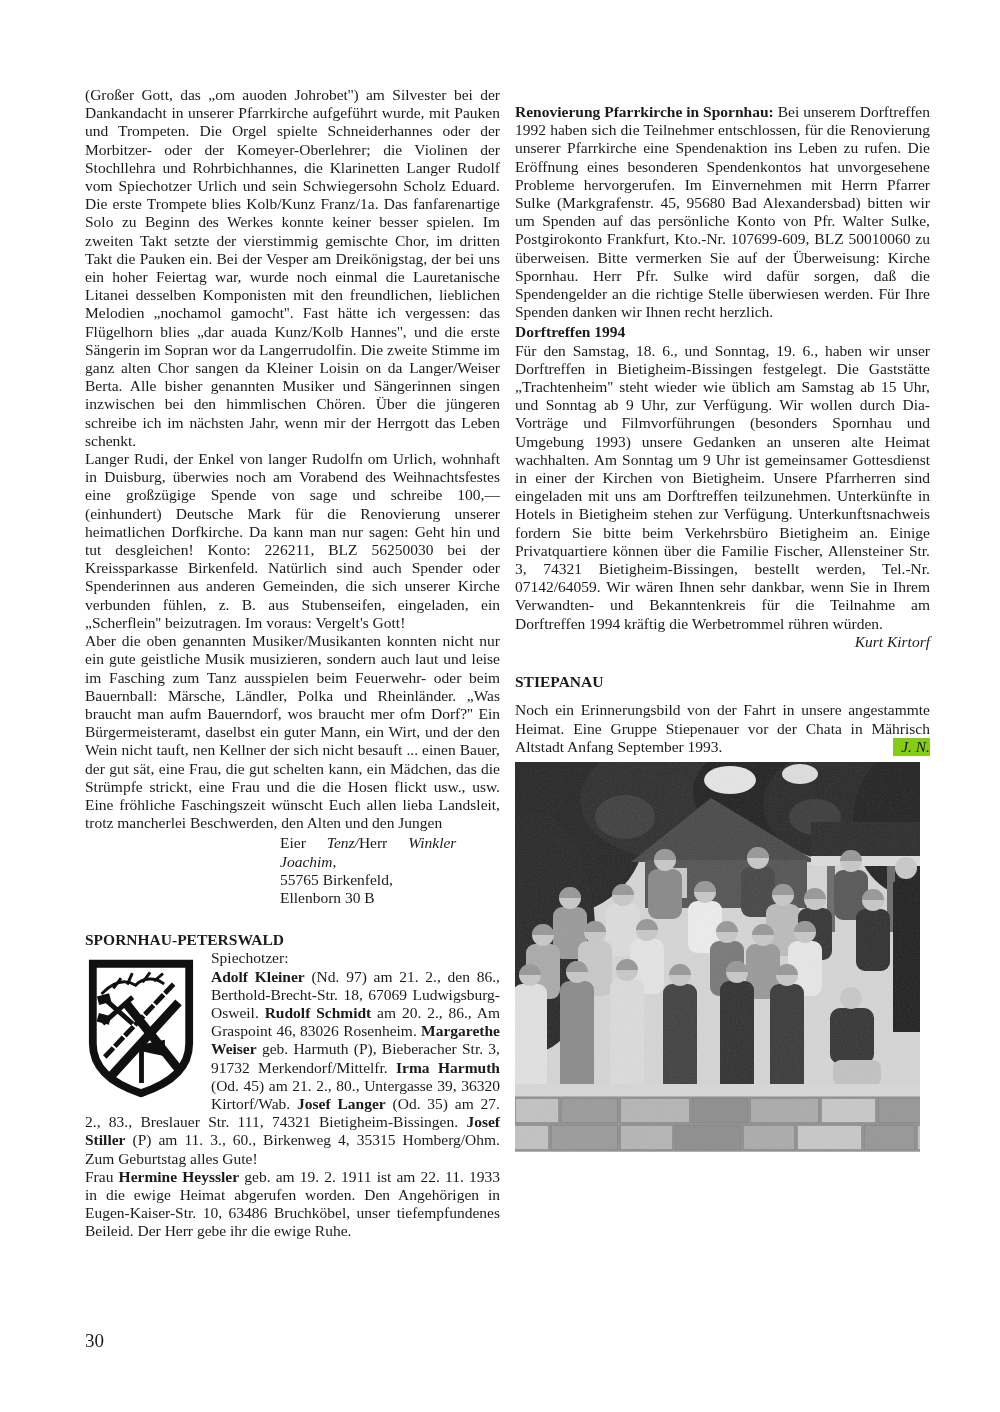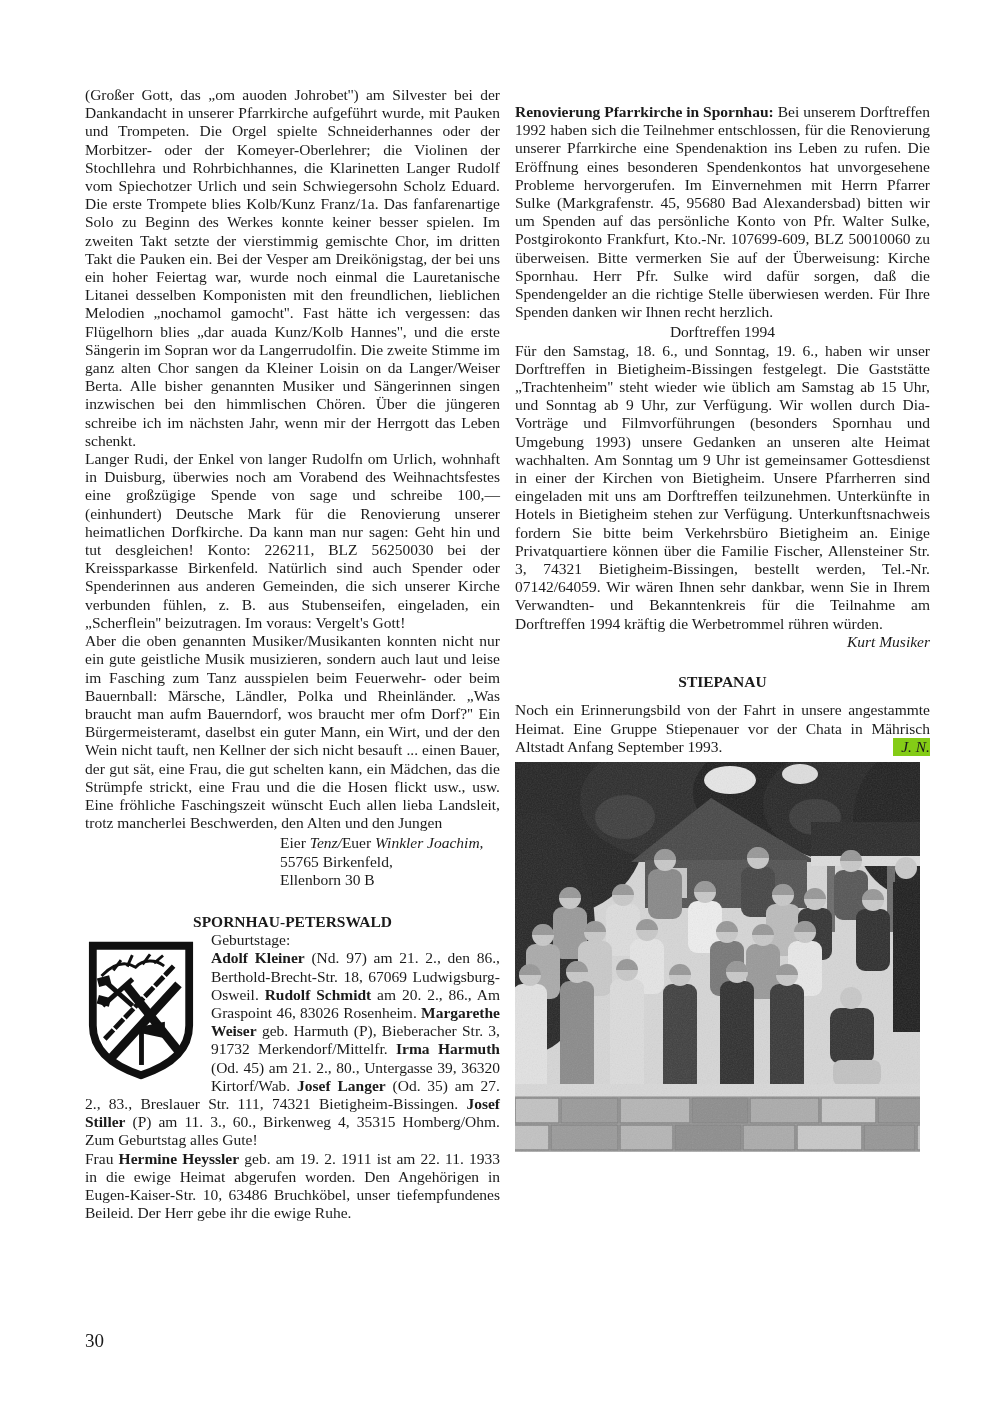--- a/index.html
+++ b/index.html
@@ -6,47 +6,47 @@
   #page {
     position:relative; width:1000px; height:1412px; background:#ffffff;
     font-family:"Liberation Serif", serif; color:#1b1b1b; overflow:hidden;
     margin:0 auto;
     padding-left:24px;
   }
   .col { position:absolute; top:86px; width:415px; font-size:15.5px; line-height:18.2px; text-align:justify; }
   .col-left  { left:85px; }
   .col-right { left:515px;margin-top:17px; }
   .para { margin:0; }
-  .h-center { text-align:center; font-weight:bold; }
-  .h-left   { text-align:center; font-weight:normal; }
+  .h-center { font-weight:bold; }
+  .h-left   { text-align:left; font-weight:bold; }
   .spornhau-head { margin-top:24px; }
   .stiepanau-head { margin-top:22px; margin-bottom:10px; }
   .dorf-head { margin-top:2px; }
   .sig-block { margin-left:195px; margin-top:2px; text-align:left; }
   .sig-right { text-align:right; font-style:italic; }
   .rel { position:relative; }
   .initials { position:absolute; right:0; bottom:0; font-style:italic; background:#84cc16; padding-left:8px; }
   .shield { float:left; width:112px; height:146px; margin:5px 14px 2px 0; }
   .photo { display:block; margin-top:6px; width:405px; height:390px; background:#cfcfcf; }
   .caption { margin-top:18px; }
   .pagenum { position:absolute; left:85px; top:1330px; font-size:19px; }
-  .b { font-weight:bold; } .i { font-style:italic; }
+  .b { font-weight:bold; } .i { font-style:italic;margin-left:17px; }
 </style>
 </head>
 <body>
 
 <div id="page">
 
   <div class="col col-left">
     <div class="para"><span>(Großer Gott, das „om auoden Johrobet'') am Silvester bei der Dankandacht in unserer Pfarrkirche aufgeführt wurde, mit Pauken und Trompeten. Die Orgel spielte Schneiderhannes oder der Morbitzer- oder der Komeyer-Oberlehrer; die Violinen der Stochllehra und Rohrbichhannes, die Klarinetten Langer Rudolf vom Spiechotzer Urlich und sein Schwiegersohn Scholz Eduard. Die erste Trompete blies Kolb/Kunz Franz/1a. Das fanfarenartige Solo zu Beginn des Werkes konnte keiner besser spielen. Im zweiten Takt setzte der vierstimmig gemischte Chor, im dritten Takt die Pauken ein. Bei der Vesper am Dreikönigstag, der bei uns ein hoher Feiertag war, wurde noch einmal die Lauretanische Litanei desselben Komponisten mit den freundlichen, lieblichen Melodien „nochamol gamocht''. Fast hätte ich vergessen: das Flügelhorn blies „dar auada Kunz/Kolb Hannes'', und die erste Sängerin im Sopran wor da Langerrudolfin. Die zweite Stimme im ganz alten Chor sangen da Kleiner Loisin on da Langer/Weiser Berta. Alle bisher genannten Musiker und Sängerinnen singen inzwischen bei den himmlischen Chören. Über die jüngeren schreibe ich im nächsten Jahr, wenn mir der Herrgott das Leben schenkt.</span></div>
     <div class="para"><span>Langer Rudi, der Enkel von langer Rudolfn om Urlich, wohnhaft in Duisburg, überwies noch am Vorabend des Weihnachtsfestes eine großzügige Spende von sage und schreibe 100,— (einhundert) Deutsche Mark für die Renovierung unserer heimatlichen Dorfkirche. Da kann man nur sagen: Geht hin und tut desgleichen! Konto: 226211, BLZ 56250030 bei der Kreissparkasse Birkenfeld. Natürlich sind auch Spender oder Spenderinnen aus anderen Gemeinden, die sich unserer Kirche verbunden fühlen, z. B. aus Stubenseifen, eingeladen, ein „Scherflein'' beizutragen. Im voraus: Vergelt's Gott!</span></div>
     <div class="para"><span>Aber die oben genannten Musiker/Musikanten konnten nicht nur ein gute geistliche Musik musizieren, sondern auch laut und leise im Fasching zum Tanz ausspielen beim Feuerwehr- oder beim Bauernball: Märsche, Ländler, Polka und Rheinländer. „Was braucht man aufm Bauerndorf, wos braucht mer ofm Dorf?'' Ein Bürgermeisteramt, daselbst ein guter Mann, ein Wirt, und der den Wein nicht tauft, nen Kellner der sich nicht besauft ... einen Bauer, der gut sät, eine Frau, die gut schelten kann, ein Mädchen, das die Strümpfe strickt, eine Frau und die die Hosen flickt usw., usw. Eine fröhliche Faschingszeit wünscht Euch allen lieba Landsleit, trotz mancherlei Beschwerden, den Alten und den Jungen</span></div>
 
     <div class="sig-block">
-      <div><span>Eier </span><span class="i">Tenz/</span><span>Euer </span><span class="i">Winkler Joachim,</span></div>
+      <div><span>Eier </span><span class="i">Tenz/</span><span>Herr </span><span class="i">Winkler Joachim,</span></div>
       <div><span>55765 Birkenfeld,</span></div>
       <div><span>Ellenborn 30 B</span></div>
     </div>
 
     <div class="h-center spornhau-head">SPORNHAU-PETERSWALD</div>
 
     <svg class="shield" viewBox="0 0 115 150" aria-hidden="true">
       <path d="M8 10 H107 V92 Q107 127 57.5 143 Q8 127 8 92 Z" fill="#ffffff" stroke="#101010" stroke-width="8"></path>
       <g stroke="#101010" fill="none" stroke-linecap="square">
         <line x1="22" y1="104" x2="90" y2="32" stroke-width="5" stroke-dasharray="8 7"></line>
@@ -56,30 +56,30 @@
         <line x1="20" y1="46" x2="47" y2="70" stroke-width="5"></line>
         <rect x="13" y="42" width="13" height="9" fill="#101010" stroke="none" transform="rotate(-15 19 46)"></rect>
         <rect x="13" y="62" width="13" height="9" fill="#101010" stroke="none" transform="rotate(15 19 66)"></rect>
         <line x1="29" y1="123" x2="93" y2="53" stroke-width="9"></line>
         <line x1="44" y1="53" x2="95" y2="117" stroke-width="9"></line>
         <line x1="58" y1="90" x2="58" y2="130" stroke-width="5"></line>
         <path d="M58 93 L82 88 L82 105 L58 100 Z" fill="#101010" stroke="none"></path>
       </g>
     </svg>
 
-    <div style="text-align:left;">Geburtstage:</div>
+    <div style="text-align:left;">Spiechotzer:</div>
     <div class="para"><span class="b">Adolf Kleiner</span><span> (Nd. 97) am 21. 2., den 86., Berthold-Brecht-Str. 18, 67069 Ludwigsburg-Osweil. </span><span class="b">Rudolf Schmidt</span><span> am 20. 2., 86., Am Graspoint 46, 83026 Rosenheim. </span><span class="b">Margarethe Weiser</span><span> geb. Harmuth (P), Bieberacher Str. 3, 91732 Merkendorf/Mittelfr. </span><span class="b">Irma Harmuth</span><span> (Od. 45) am 21. 2., 80., Untergasse 39, 36320 Kirtorf/Wab. </span><span class="b">Josef Langer</span><span> (Od. 35) am 27. 2., 83., Breslauer Str. 111, 74321 Bietigheim-Bissingen. </span><span class="b">Josef Stiller</span><span> (P) am 11. 3., 60., Birkenweg 4, 35315 Homberg/Ohm. Zum Geburtstag alles Gute!</span></div>
     <div class="para"><span>Frau </span><span class="b">Hermine Heyssler</span><span> geb. am 19. 2. 1911 ist am 22. 11. 1933 in die ewige Heimat abgerufen worden. Den Angehörigen in Eugen-Kaiser-Str. 10, 63486 Bruchköbel, unser tiefempfundenes Beileid. Der Herr gebe ihr die ewige Ruhe.</span></div>
   </div>
 
   <div class="col col-right">
     <div class="para"><span class="b">Renovierung Pfarrkirche in Spornhau:</span><span> Bei unserem Dorftreffen 1992 haben sich die Teilnehmer entschlossen, für die Renovierung unserer Pfarrkirche eine Spendenaktion ins Leben zu rufen. Die Eröffnung eines besonderen Spendenkontos hat unvorgesehene Probleme hervorgerufen. Im Einvernehmen mit Herrn Pfarrer Sulke (Markgrafenstr. 45, 95680 Bad Alexandersbad) bitten wir um Spenden auf das persönliche Konto von Pfr. Walter Sulke, Postgirokonto Frankfurt, Kto.-Nr. 107699-609, BLZ 50010060 zu überweisen. Bitte vermerken Sie auf der Überweisung: Kirche Spornhau. Herr Pfr. Sulke wird dafür sorgen, daß die Spendengelder an die richtige Stelle überwiesen werden. Für Ihre Spenden danken wir Ihnen recht herzlich.</span></div>
     <div class="h-left dorf-head">Dorftreffen 1994</div>
     <div class="para"><span>Für den Samstag, 18. 6., und Sonntag, 19. 6., haben wir unser Dorftreffen in Bietigheim-Bissingen festgelegt. Die Gaststätte „Trachtenheim'' steht wieder wie üblich am Samstag ab 15 Uhr, und Sonntag ab 9 Uhr, zur Verfügung. Wir wollen durch Dia-Vorträge und Filmvorführungen (besonders Spornhau und Umgebung 1993) unsere Gedanken an unseren alte Heimat wachhalten. Am Sonntag um 9 Uhr ist gemeinsamer Gottesdienst in einer der Kirchen von Bietigheim. Unsere Pfarrherren sind eingeladen mit uns am Dorftreffen teilzunehmen. Unterkünfte in Hotels in Bietigheim stehen zur Verfügung. Unterkunftsnachweis fordern Sie bitte beim Verkehrsbüro Bietigheim an. Einige Privatquartiere können über die Familie Fischer, Allensteiner Str. 3, 74321 Bietigheim-Bissingen, bestellt werden, Tel.-Nr. 07142/64059. Wir wären Ihnen sehr dankbar, wenn Sie in Ihrem Verwandten- und Bekanntenkreis für die Teilnahme am Dorftreffen 1994 kräftig die Werbetrommel rühren würden.</span></div>
-    <div class="sig-right">Kurt Musiker</div>
+    <div class="sig-right">Kurt Kirtorf</div>
 
     <div class="h-center stiepanau-head">STIEPANAU</div>
     <div class="para rel">
       <span><span>Noch ein Erinnerungsbild von der Fahrt in unsere angestammte Heimat. Eine Gruppe Stiepenauer vor der Chata in Mährisch Altstadt Anfang September 1993.</span></span>
       <span class="initials">J. N.</span>
     </div>
 
     <svg class="photo" id="photoSvg" viewBox="0 0 405 390" role="img" aria-label="Schwarzweiß-Gruppenfoto: Gruppe Stiepenauer vor der Chata in Mährisch Altstadt">
       <defs>
         <filter id="grain" x="0" y="0" width="100%" height="100%">

